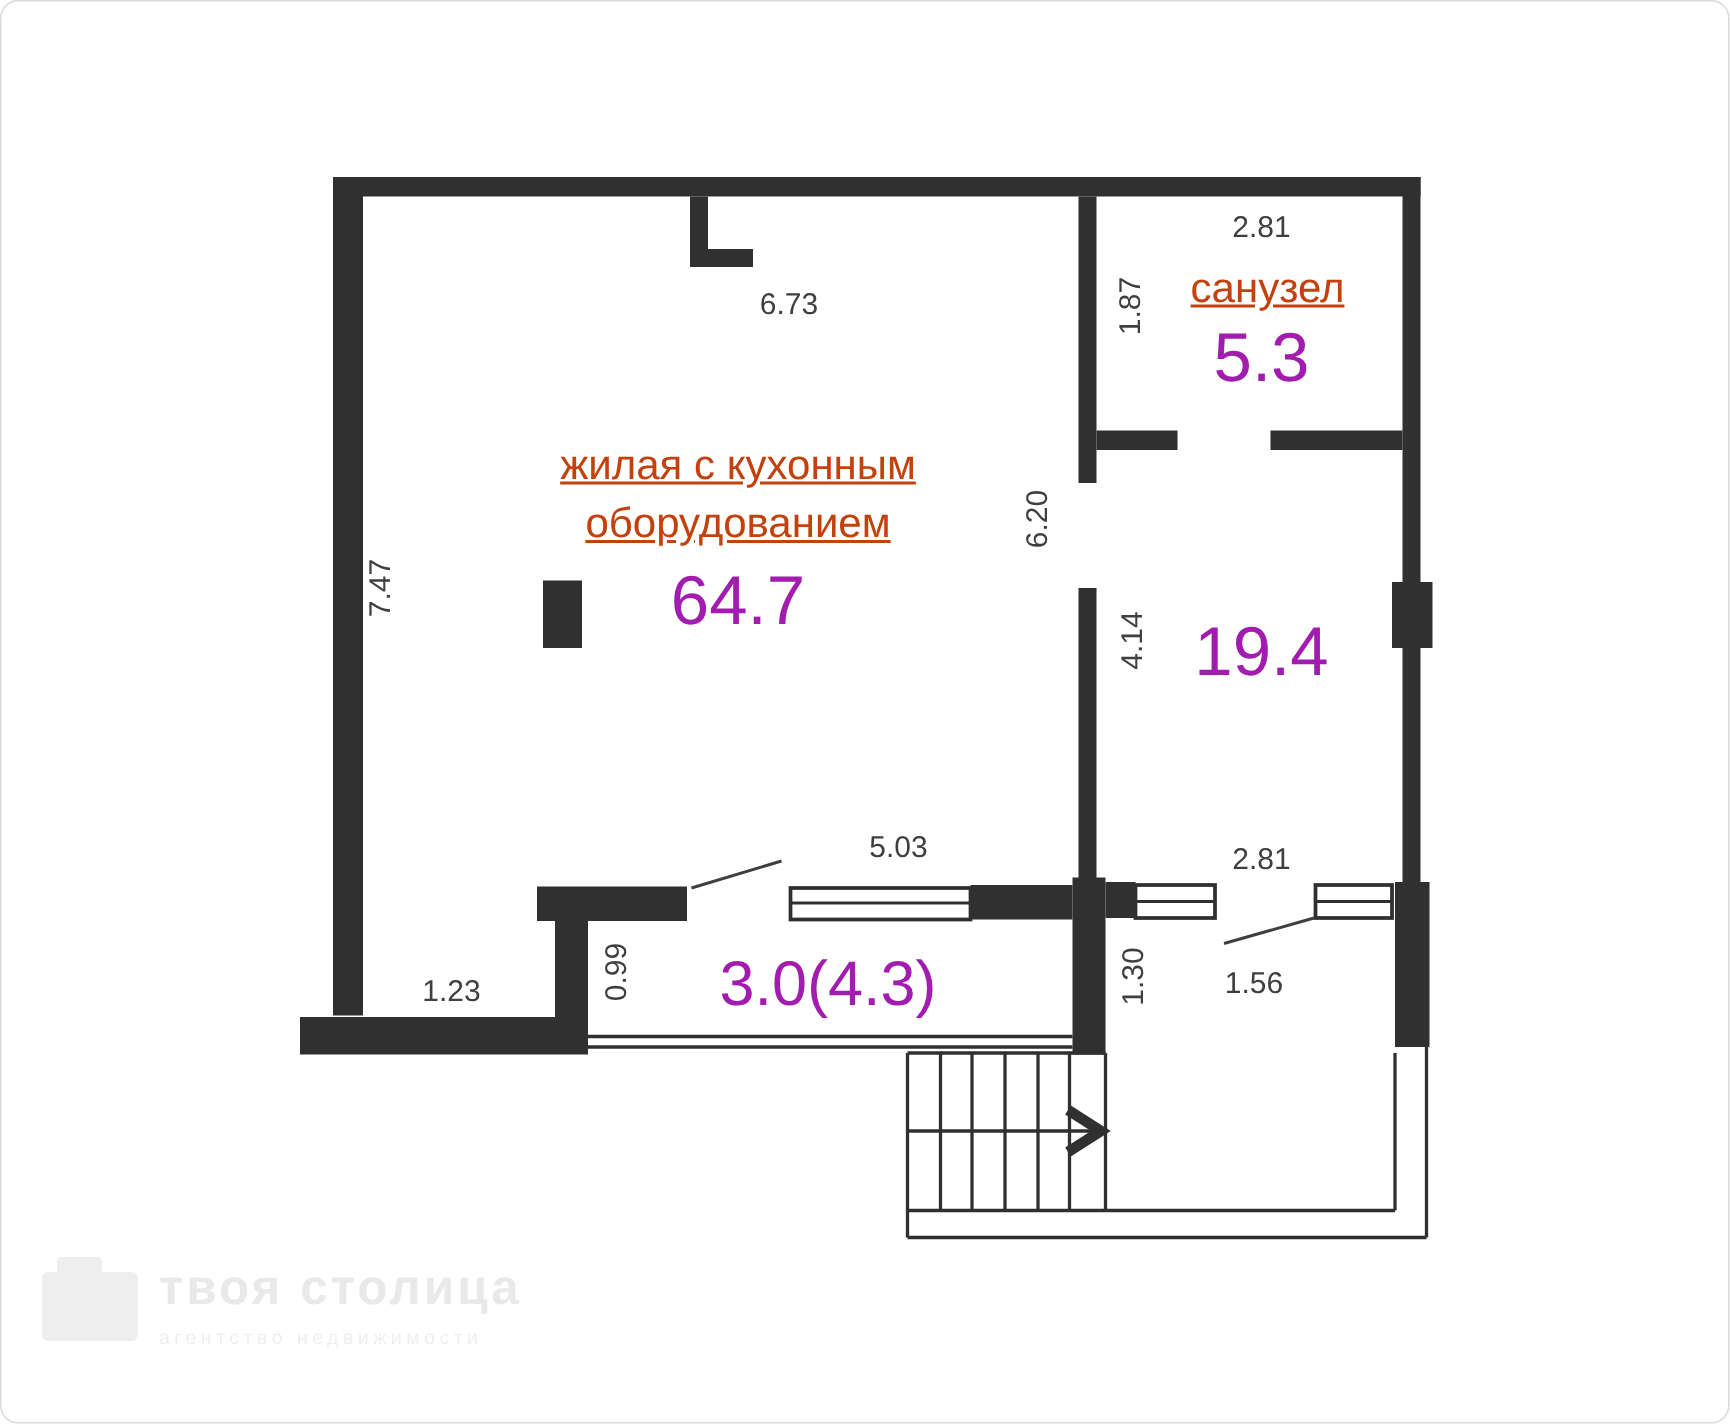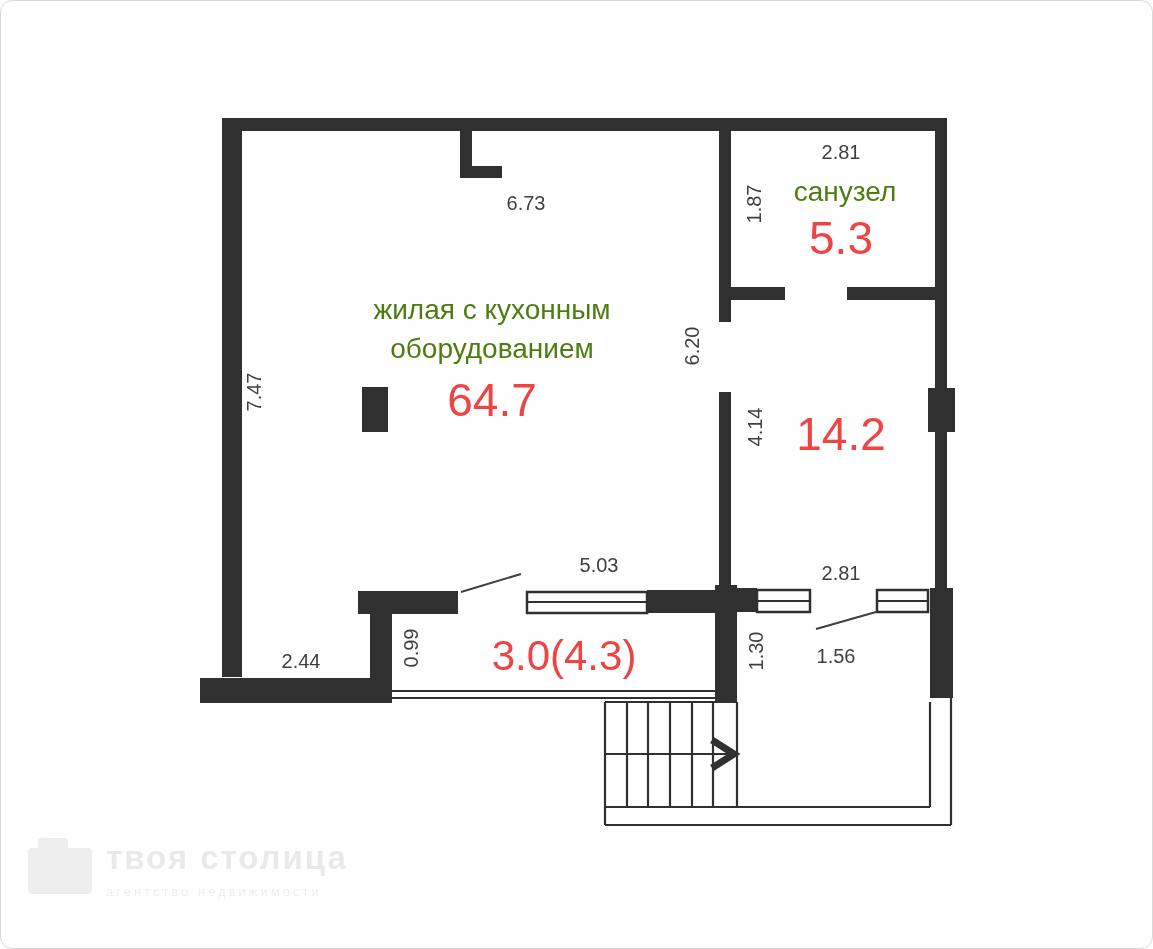--- a/index.html
+++ b/index.html
@@ -14,27 +14,27 @@
   .plan{position:absolute;inset:0;}
   .plan svg{position:absolute;left:0;top:0;}
 
   .lbl{
     position:absolute;transform:translate(-50%,-50%);
     font-size:20px;color:#3f3f3f;white-space:nowrap;line-height:1;
   }
   .lbl.rot{transform:translate(-50%,-50%) rotate(-90deg);}
   .room-name{
     position:absolute;transform:translate(-50%,-50%);
-    font-size:28px;color:#4d7c0f;white-space:nowrap;line-height:1;
+    font-size:28px;color:#c2410c;white-space:nowrap;line-height:1;text-decoration:underline;
   }
   .area{
     position:absolute;transform:translate(-50%,-50%);
-    font-size:46px;color:#ef4444;white-space:nowrap;line-height:1;
+    font-size:46px;color:#a21caf;white-space:nowrap;line-height:1;
   }
-  .area.small{font-size:42px;margin-left:12px;}
+  .area.small{font-size:42px;}
 
   .watermark{position:absolute;left:28px;top:838px;display:flex;align-items:flex-start;}
   .wm-logo{position:relative;width:64px;height:56px;margin-right:14px;}
   .wm-logo .b1{position:absolute;left:0;top:10px;width:64px;height:46px;background:#eeeeee;border-radius:4px;}
   .wm-logo .b2{position:absolute;left:10px;top:0;width:30px;height:18px;background:#eeeeee;border-radius:3px;}
   .wm-text .wm-title{
     font-size:33px;font-weight:700;color:#e9e9e9;letter-spacing:2px;line-height:1.2;
   }
   .wm-text .wm-sub{
     font-size:13px;color:#efefef;letter-spacing:3px;margin-top:6px;
@@ -111,32 +111,32 @@
 
   <div class="lbl" style="left:494px;top:203px;margin-left:32px;">6.73</div>
   <div class="lbl" style="left:841px;top:152px;">2.81</div>
   <div class="lbl rot" style="left:754px;top:204px;">1.87</div>
   <div class="lbl rot" style="left:254px;top:392px;">7.47</div>
   <div class="lbl rot" style="left:692px;top:346px;">6.20</div>
   <div class="lbl rot" style="left:755px;top:427px;">4.14</div>
   <div class="lbl" style="left:554px;top:565px;margin-left:45px;">5.03</div>
   <div class="lbl" style="left:841px;top:573px;">2.81</div>
   <div class="lbl rot" style="left:411px;top:648px;">0.99</div>
-  <div class="lbl" style="left:301px;top:661px;">2.44</div>
+  <div class="lbl" style="left:301px;top:661px;">1.23</div>
   <div class="lbl rot" style="left:756px;top:651px;">1.30</div>
   <div class="lbl" style="left:836px;top:656px;">1.56</div>
 
   <div class="room-name" style="left:492px;top:349px;">оборудованием</div>
   <div class="room-name" style="left:492px;top:310px;">жилая с кухонным</div>
   <div class="area" style="left:492px;top:400px;">64.7</div>
 
   <div class="room-name" style="left:845px;top:192px;">санузел</div>
   <div class="area" style="left:841px;top:238px;">5.3</div>
 
-  <div class="area" style="left:841px;top:434px;">14.2</div>
+  <div class="area" style="left:841px;top:434px;">19.4</div>
 
   <div class="area small" style="left:552px;top:656px;">3.0(4.3)</div>
 
   <div class="watermark">
     <div class="wm-logo">
       <div class="b2"></div>
       <div class="b1"></div>
     </div>
     <div class="wm-text">
       <div class="wm-title">твоя столица</div>

